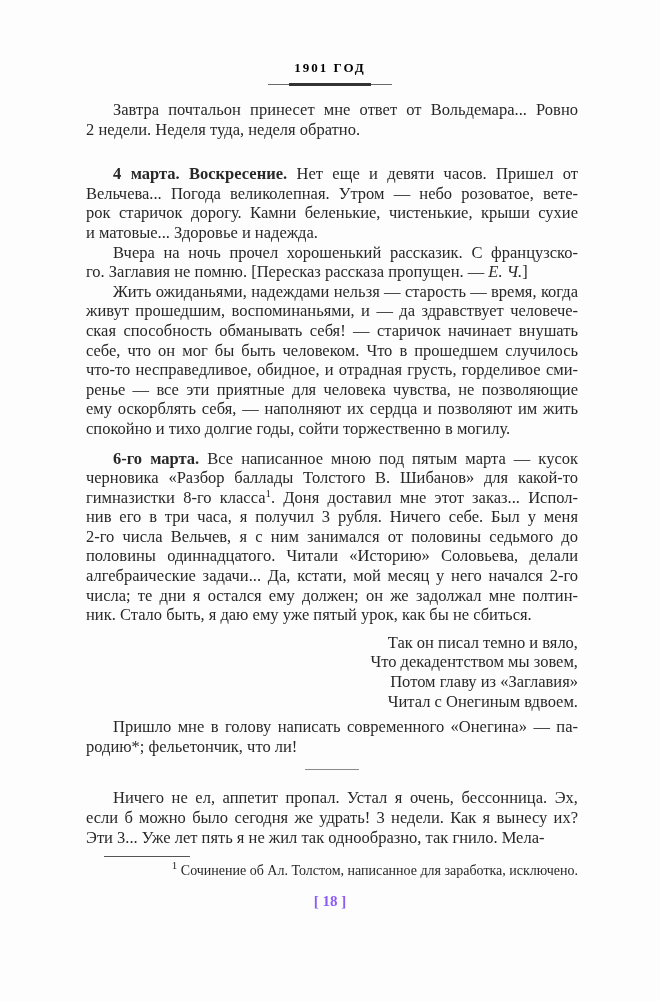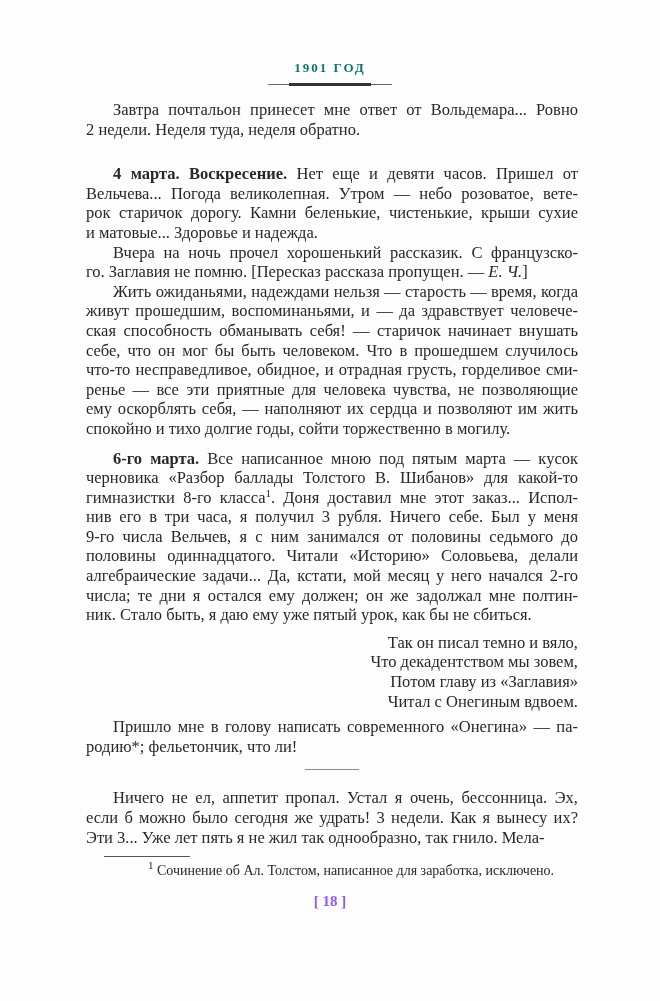--- a/index.html
+++ b/index.html
@@ -19,21 +19,21 @@
     box-sizing: border-box;
     padding-top: 60px;
   }
 
   
   .running-head {
     text-align: center;
     font-weight: bold;
     font-size: 13px;
     letter-spacing: 2px;
-    color: #0f766e;
+    color: #000000;
   }
   .head-rule {
     position: relative;
     width: 124px;
     height: 3px;
     margin: 7px auto 0 auto;
   }
   .head-rule::before {
     content: "";
     position: absolute;
@@ -91,21 +91,21 @@
   .footnote-rule {
     width: 86px; height: 1px;
     background: #555;
     margin: 9px 0 0 18px;
   }
   .footnote {
     margin-top: 5px;
     font-size: 14px;
     line-height: 18px;
     text-indent: 38px;
-    text-align: center;
+    text-align: right;
   }
 
   
   .folio {
     margin-top: 13px;
     text-align: center;
     font-weight: bold;
     font-size: 15px;
     color: #8b5cf6;
   }
@@ -142,21 +142,21 @@
         <div class="line" data-name="text-line"><span>что-то несправедливое, обидное, и отрадная грусть, горделивое сми-</span></div>
         <div class="line" data-name="text-line"><span>ренье — все эти приятные для человека чувства, не позволяющие</span></div>
         <div class="line" data-name="text-line"><span>ему оскорблять себя, — наполняют их сердца и позволяют им жить</span></div>
         <div class="line last" data-name="text-line"><span>спокойно и тихо долгие годы, сойти торжественно в могилу.</span></div>
       </div>
       <div data-name="para-entry-march-6" class="para">
         <div class="line first" data-name="text-line"><span class="b">6-го марта.</span><span> Все написанное мною под пятым марта — кусок</span></div>
         <div class="line" data-name="text-line"><span>черновика «Разбор баллады Толстого В. Шибанов» для какой-то</span></div>
         <div class="line" data-name="text-line"><span>гимназистки 8-го класса</span><sup>1</sup><span>. Доня доставил мне этот заказ... Испол-</span></div>
         <div class="line" data-name="text-line"><span>нив его в три часа, я получил 3 рубля. Ничего себе. Был у меня</span></div>
-        <div class="line" data-name="text-line"><span>9-го числа Вельчев, я с ним занимался от половины седьмого до</span></div>
+        <div class="line" data-name="text-line"><span>2-го числа Вельчев, я с ним занимался от половины седьмого до</span></div>
         <div class="line" data-name="text-line"><span>половины одиннадцатого. Читали «Историю» Соловьева, делали</span></div>
         <div class="line" data-name="text-line"><span>алгебраические задачи... Да, кстати, мой месяц у него начался 2-го</span></div>
         <div class="line" data-name="text-line"><span>числа; те дни я остался ему должен; он же задолжал мне полтин-</span></div>
         <div class="line last" data-name="text-line"><span>ник. Стало быть, я даю ему уже пятый урок, как бы не сбиться.</span></div>
       </div>
       <div data-name="verse-quote">
         <div class="vline" data-name="verse-line">Так он писал темно и вяло,</div>
         <div class="vline" data-name="verse-line">Что декадентством мы зовем,</div>
         <div class="vline" data-name="verse-line">Потом главу из «Заглавия»</div>
         <div class="vline" data-name="verse-line">Читал с Онегиным вдвоем.</div>

